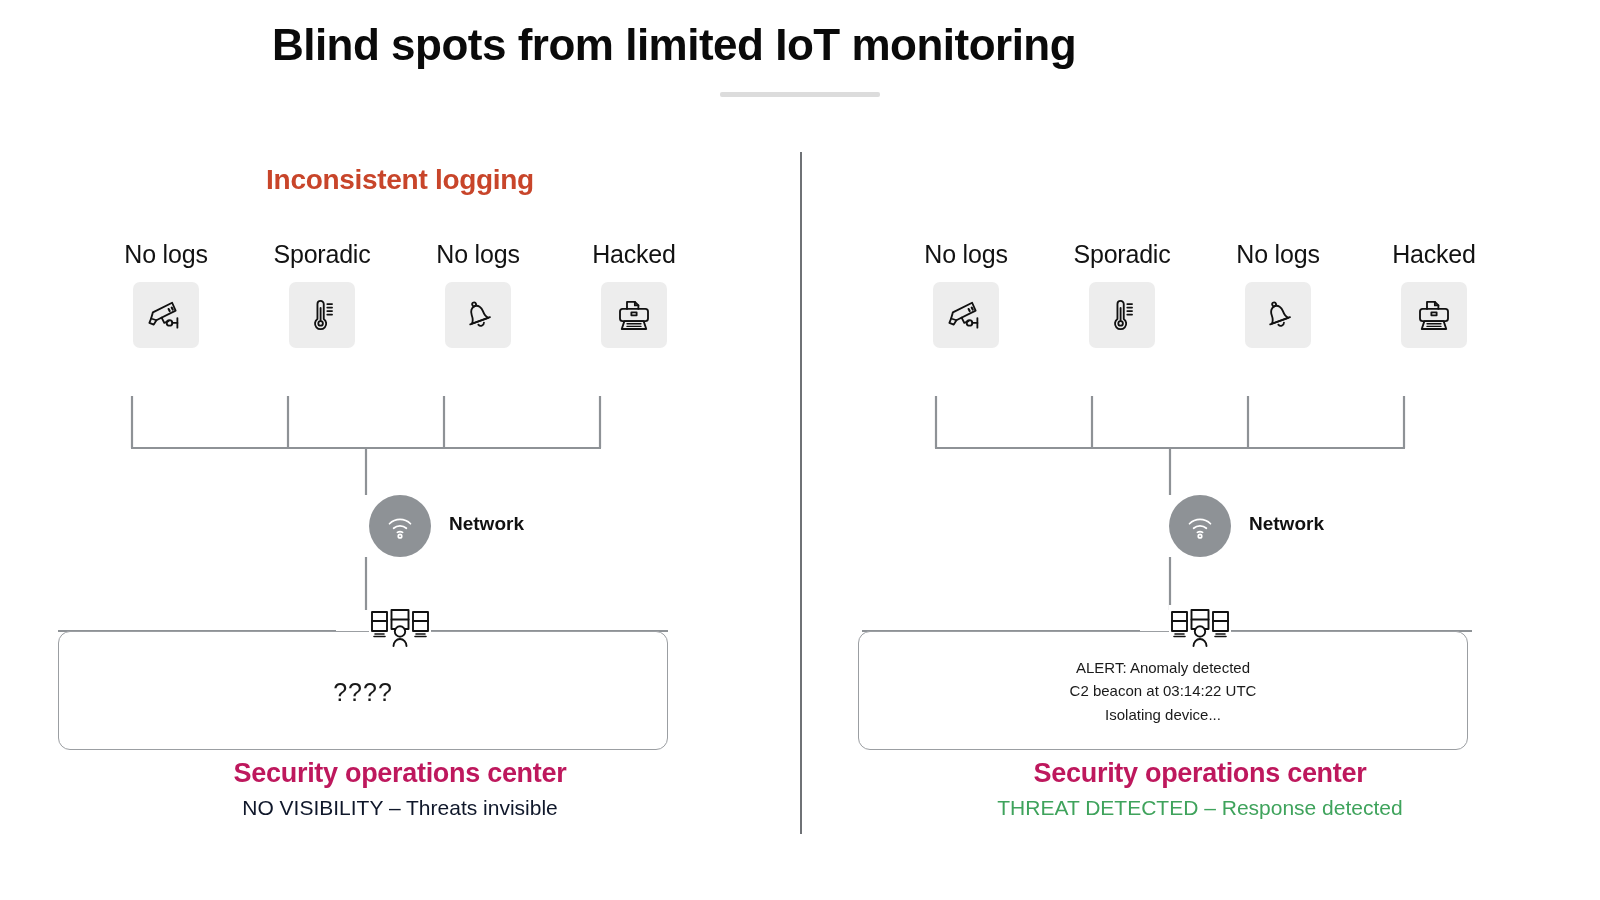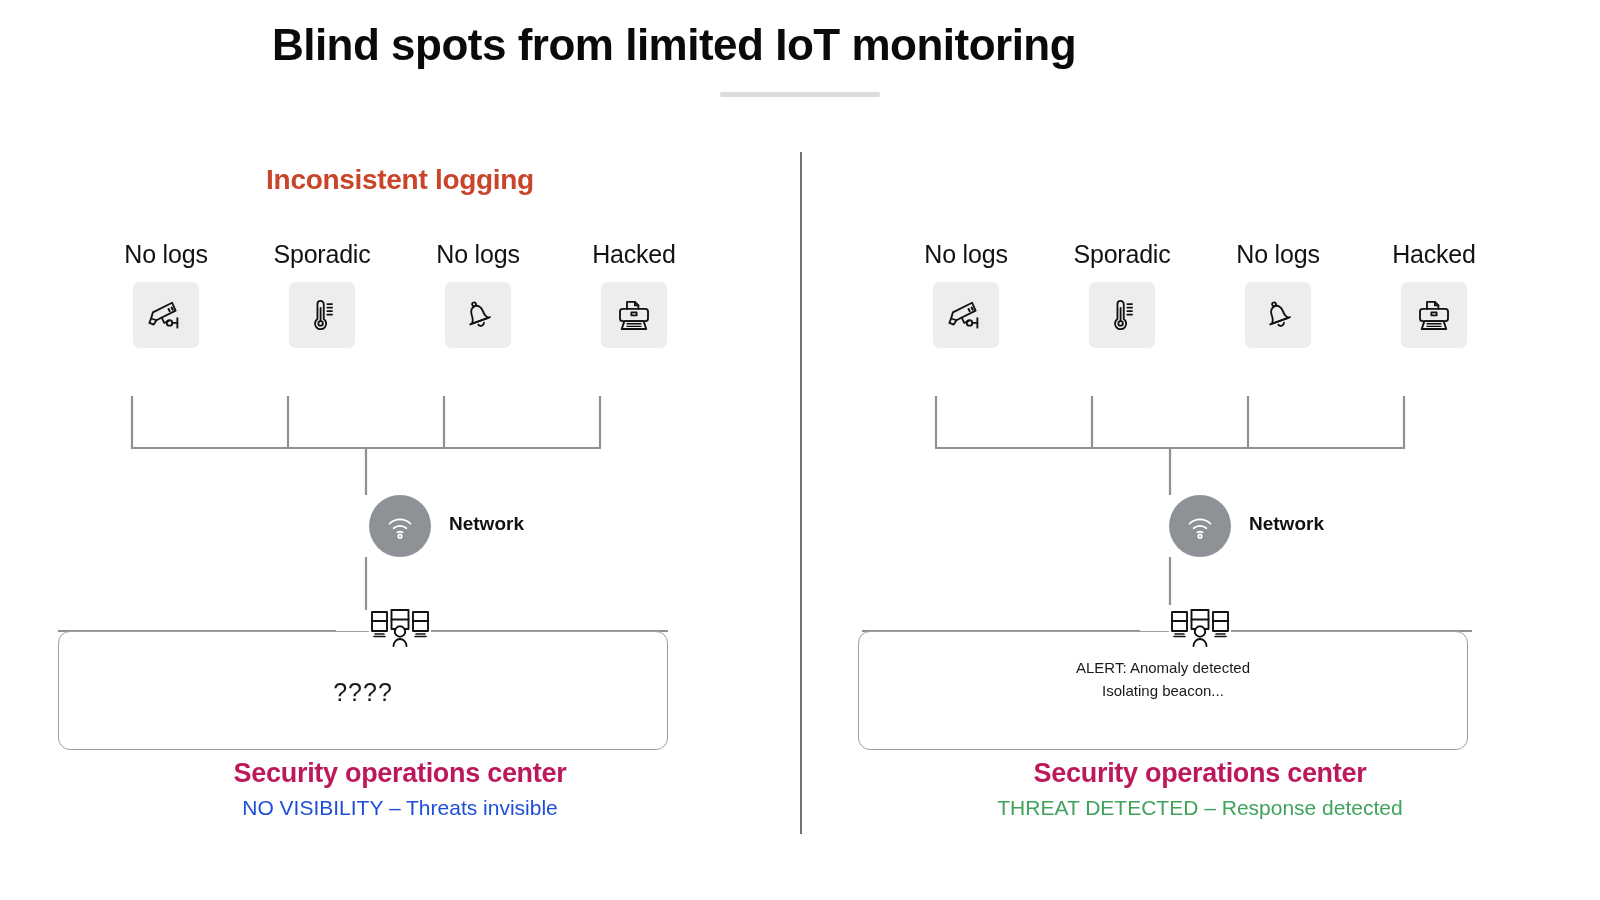--- a/index.html
+++ b/index.html
@@ -225,21 +225,21 @@
           <path d="M23.5 40 a6.5 7 0 0 1 13 0"></path>
         </g>
       </svg>
     </div>
 
     <div class="soc-box">
       <div class="soc-box-text soc-qmarks">????</div>
     </div>
 
     <div class="soc-title">Security operations center</div>
-    <div class="soc-status" style="color: #1d4ed8;">NO VISIBILITY – Threats invisible</div>
+    <div class="soc-status" style="color: #0f172a;">NO VISIBILITY – Threats invisible</div>
   </div>
 
   <div class="panel right">
 
 
     <svg class="wires" viewBox="0 0 760 720">
       <g stroke="#8e9296" stroke-width="2.2" fill="none">
         <line x1="116" y1="246" x2="116" y2="298"></line>
         <line x1="272" y1="246" x2="272" y2="298"></line>
         <line x1="428" y1="246" x2="428" y2="298"></line>
@@ -346,21 +346,22 @@
           <path d="M46 28 H55 M45 30.5 H56" stroke-width="1.6"></path>
           <circle cx="30" cy="25.5" r="5.2" fill="#fff"></circle>
           <path d="M23.5 40 a6.5 7 0 0 1 13 0"></path>
         </g>
       </svg>
     </div>
 
     <div class="soc-box">
       <div class="soc-box-text soc-lines">
         <div>ALERT: Anomaly detected</div>
-        <div>Isolating beacon...</div>
+        <div>C2 beacon at 03:14:22 UTC</div>
+        <div>Isolating device...</div>
       </div>
     </div>
 
     <div class="soc-title">Security operations center</div>
     <div class="soc-status" style="color: rgb(63, 163, 92);">THREAT DETECTED – Response detected</div>
   </div>
 
 </div>
 
 </body></html>

